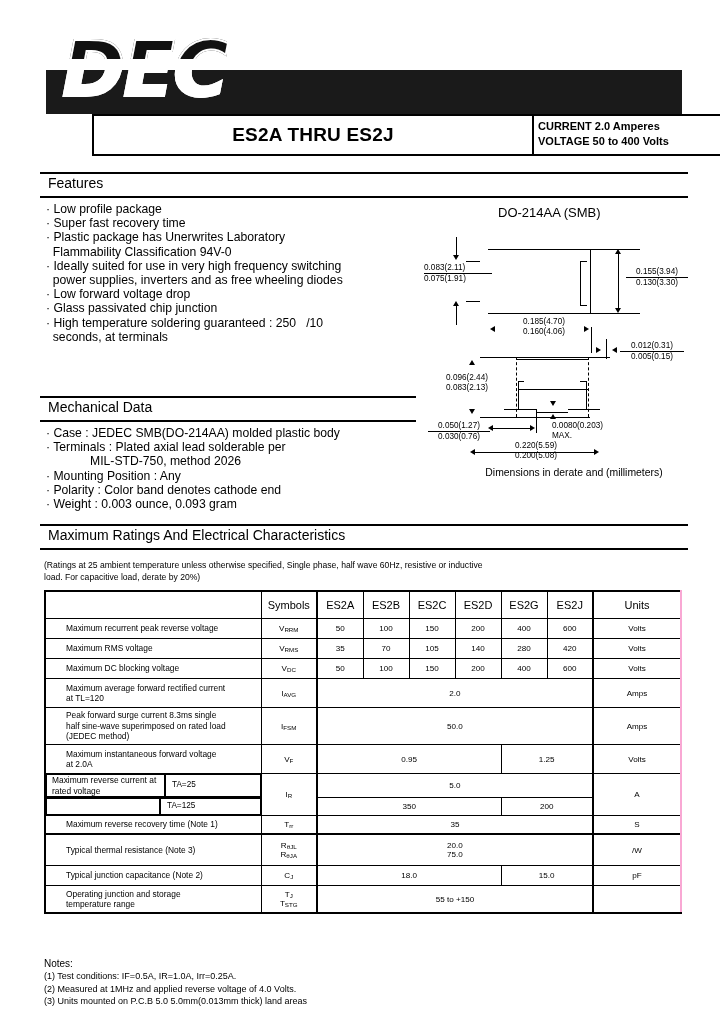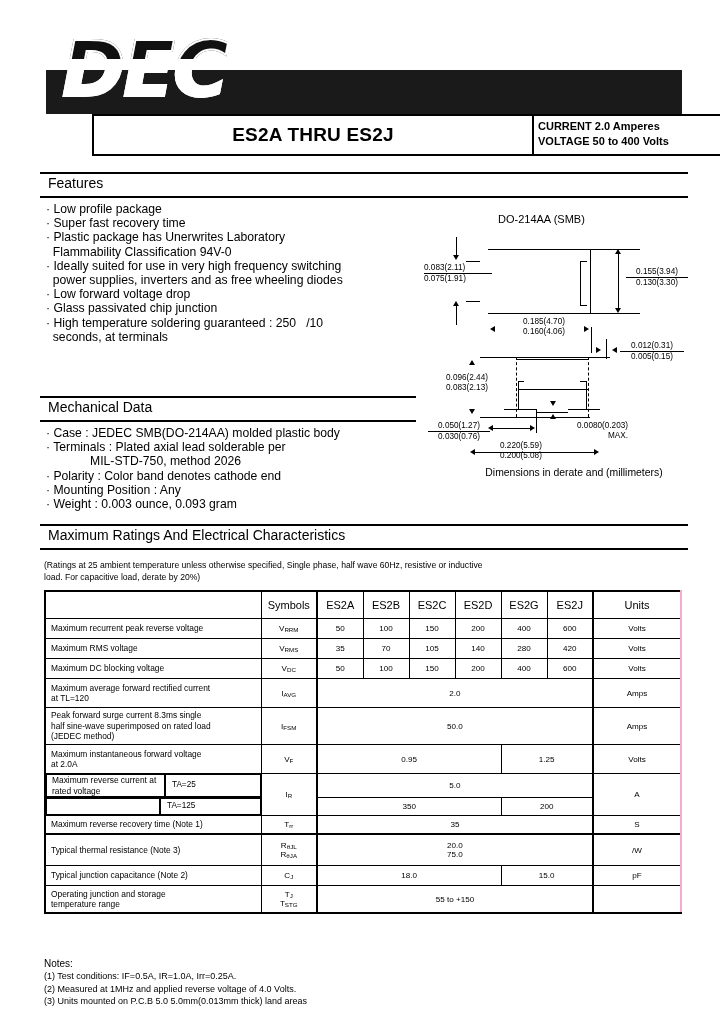--- a/index.html
+++ b/index.html
@@ -44,21 +44,21 @@
   .max-head{left:40px;top:524px;width:648px;}
 
   
   .bullets{position:absolute;font-size:12.2px;line-height:14.2px;}
   .bullets div{white-space:pre;}
   .feat-list{left:46px;top:202px;width:400px;}
   .mech-list{left:46px;top:426px;width:400px;}
 
   
   .pkg{position:absolute;left:430px;top:205px;width:260px;height:290px;}
-  .pkg-title{position:absolute;left:68px;top:8px;font-size:11px;}
+  .pkg-title{position:absolute;left:68px;top:0;font-size:13px;}
   .dimtxt{position:absolute;font-size:8.2px;line-height:10px;white-space:nowrap;}
   .ln{position:absolute;background:#000;}
   .h1{height:1px;}
   .v1{width:1px;}
   .ul{border-bottom:1px solid #000;}
   .dash{position:absolute;border-left:1px dashed #000;}
   .dimcap{position:absolute;left:28px;top:262px;width:232px;font-size:10.4px;text-align:center;}
 
   
   .ar{position:absolute;width:0;height:0;}
@@ -66,21 +66,21 @@
   .ar-dn{border-left:3px solid transparent;border-right:3px solid transparent;border-top:5px solid #000;}
   .ar-lf{border-top:3px solid transparent;border-bottom:3px solid transparent;border-right:5px solid #000;}
   .ar-rt{border-top:3px solid transparent;border-bottom:3px solid transparent;border-left:5px solid #000;}
 
   
   .ratnote{position:absolute;left:44px;top:560px;width:620px;font-size:8.6px;line-height:11.5px;}
 
   
   table.mt{position:absolute;left:44px;top:590px;width:636px;border-collapse:collapse;table-layout:fixed;}
   table.mt td{border:1px solid #000;padding:0;font-size:8.1px;text-align:center;vertical-align:middle;}
-  table.mt td.desc{text-align:left;padding-left:5px;font-size:8.4px;line-height:10.5px;}
+  table.mt td.desc{text-align:left;padding-left:20px;font-size:8.4px;line-height:10.5px;}
   table.mt td.hd{font-size:11px;height:26px;}
   table.mt .thick-l{border-left:2px solid #000;}
   table.mt .thick-r{border-right:2px solid #f9a8d4;}
   table.mt .thick-t{border-top:2px solid #000;}
   table.mt .thick-b{border-bottom:2px solid #000;}
   .sub{font-size:6.2px;vertical-align:-1px;}
   .symcell{font-size:9px;}
 
   
   .splitwrap{width:100%;border-collapse:collapse;table-layout:fixed;}
@@ -129,22 +129,22 @@
   <div class="sec mech-head">
     <div class="rule-top" style="width:376px;"></div>
     <div class="sec-title">Mechanical Data</div>
     <div class="rule-bot" style="width:376px;top:24px;"></div>
   </div>
 
   <div class="bullets mech-list">
     <div>· Case : JEDEC SMB(DO-214AA) molded plastic body</div>
     <div>· Terminals : Plated axial lead solderable per</div>
     <div>             MIL-STD-750, method 2026</div>
+    <div>· Mounting Position : Any</div>
     <div>· Polarity : Color band denotes cathode end</div>
-    <div>· Mounting Position : Any</div>
     <div>· Weight : 0.003 ounce, 0.093 gram</div>
   </div>
 
   <div class="pkg">
     <div class="pkg-title">DO-214AA (SMB)</div>
 
     <div class="ln h1" style="left:58px;top:44px;width:152px;"></div>
     <div class="ln h1" style="left:58px;top:108px;width:152px;"></div>
     <div class="ln v1" style="left:160px;top:44px;height:64px;"></div>
     <div class="ln h1" style="left:160px;top:44px;width:50px;"></div>
@@ -216,29 +216,29 @@
     <div class="ar ar-lf" style="left:58px;top:220px;"></div>
     <div class="ar ar-rt" style="left:100px;top:220px;"></div>
     <div class="ln h1" style="left:62px;top:223px;width:40px;"></div>
     <div class="dimtxt" style="left:-2px;top:216px;width:62px;text-align:center;">
       <div class="ul">0.050(1.27)</div>
       <div>0.030(0.76)</div>
     </div>
 
     <div class="ar ar-dn" style="left:120px;top:196px;"></div>
     <div class="ar ar-up" style="left:120px;top:209px;"></div>
-    <div class="dimtxt" style="left:122px;top:216px;width:76px;text-align:right;">
+    <div class="dimtxt" style="left:122px;top:216px;width:76px;text-align:left;">
       <div>0.0080(0.203)</div>
       <div>MAX.</div>
     </div>
 
     <div class="ln h1" style="left:44px;top:247px;width:122px;"></div>
     <div class="ar ar-lf" style="left:40px;top:244px;"></div>
     <div class="ar ar-rt" style="left:164px;top:244px;"></div>
-    <div class="dimtxt" style="left:70px;top:236px;width:72px;text-align:left;">
+    <div class="dimtxt" style="left:70px;top:236px;width:72px;text-align:center;">
       <div>0.220(5.59)</div>
       <div>0.200(5.08)</div>
     </div>
 
     <div class="dimcap">Dimensions in derate and (millimeters)</div>
   </div>
 
   <div class="sec max-head">
     <div class="rule-top" style="width:648px;"></div>
     <div class="sec-title">Maximum Ratings And Electrical Characteristics</div>

